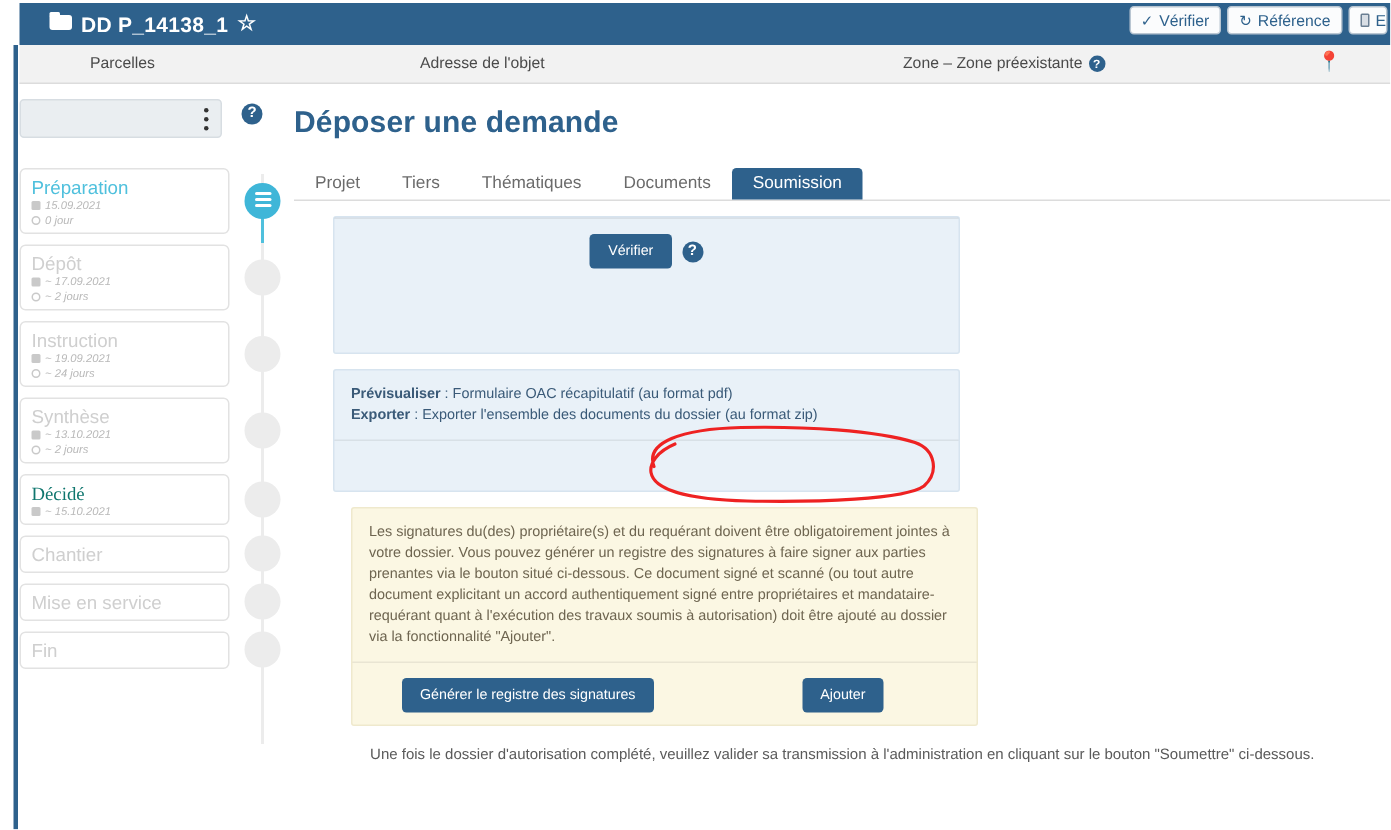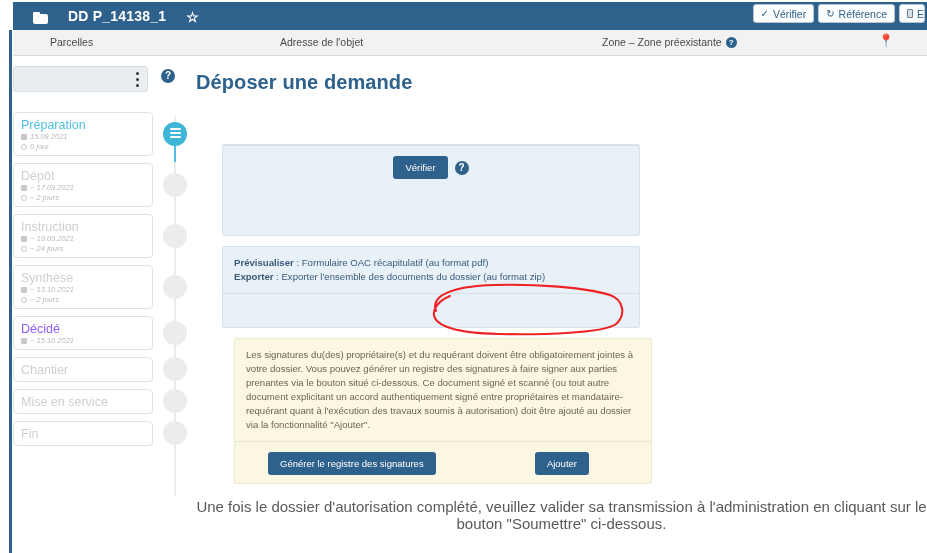--- a/index.html
+++ b/index.html
@@ -28,21 +28,21 @@
     width: 914px; height: 28px;
     background: #2e618c;
     display: flex; align-items: center;
   }
   .topbar-title {
     margin-left: 20px;
     color: #ffffff;
     font-size: 14px;
     font-weight: bold;
     letter-spacing: .2px;
-    display: flex; align-items: flex-end; gap: 20px;
+    display: flex; align-items: flex-start; gap: 6px;
     white-space: nowrap;
   }
   .folder-icon { display: inline-block; width: 15px; height: 12px; position: relative; }
   .folder-icon::before {
     content:""; position:absolute; left:0; top:2px; width:15px; height:10px;
     background:#fff; border-radius:1px 2px 2px 2px;
   }
   .folder-icon::after {
     content:""; position:absolute; left:0; top:0px; width:7px; height:3px;
     background:#fff; border-radius:1px 1px 0 0;
@@ -73,21 +73,21 @@
   
   .subbar {
     position: absolute; left: 13px; top: 30px;
     width: 914px; height: 26px;
     background: #f2f2f2;
     border-bottom: 1px solid #dcdcdc;
     font-size: 10.5px;
     color: #4a4a4a;
   }
   .subbar .col { position: absolute; top: 6px; white-space: nowrap; }
-  .sb-parcelles { left: 6px; padding-left: 31px; }
+  .sb-parcelles { left: 16px; padding-left: 31px; }
   .sb-adresse { left: 267px; }
   .sb-zone { left: 589px; display:flex; align-items:center; gap:4px; }
   .sb-pin { position: absolute; left: 865px; top: 3px; font-size: 13px; color: #2e618c; }
   .help-dot {
     display:inline-block; width:11px; height:11px; border-radius:50%;
     background:#2e618c; color:#fff; font-size:8px; font-weight:bold;
     text-align:center; line-height:11px; font-family:"Liberation Sans", sans-serif;
   }
   .help-dot.big { width:14px; height:14px; line-height:14px; font-size:10px; }
 
@@ -205,21 +205,21 @@
   .ref-line {
     font-size: 7.5px; font-style: italic; color: #9d9378;
     padding: 0 11px 8px 11px;
   }
   .strongish { font-weight: bold; }
 
   .bottom-note {
     position: absolute; left: 196px; top: 498px;
     width: 731px;
     text-align: center;
-    font-size: 15px; color: #5a5a5a;
+    font-size: 10px; color: #5a5a5a;
   }
   .bottom-btnwrap {
     position: absolute; left: 196px; top: 521px;
     width: 731px; text-align: center;
   }
 
   
   .annot { position: absolute; left: 424px; top: 281px; pointer-events:none; }
 </style>
 </head>
@@ -329,21 +329,21 @@
             <span>~ 13.10.2021</span>
           </div>
         <div class="tl-meta">
             <span class="clk-ic"></span>
             <span>~ 2 jours</span>
           </div>
       </div>
       <div class="tl-node" style="top:169px;"></div>
 
       <div class="tl-card" style="top:210px;height:34px;">
-        <div class="tl-name" style="color:#8b5cf6;">Décidé</div>
+        <div class="tl-name" style="color:#0f766e;font-family:Liberation Serif, serif;">Décidé</div>
         <div class="tl-meta">
             <span class="cal-ic"></span>
             <span>~ 15.10.2021</span>
           </div>
       </div>
       <div class="tl-node" style="top:215px;"></div>
 
       <div class="tl-card" style="top:251px;height:25px;">
         <div class="tl-name" style="color:#cfcfcf;">Chantier</div>
       </div>
@@ -356,20 +356,27 @@
 
       <div class="tl-card" style="top:315px;height:25px;">
         <div class="tl-name" style="color:#cfcfcf;">Fin</div>
       </div>
       <div class="tl-node" style="top:315px;"></div>
     </div>
   </div>
 
   <div class="main">
     <div class="page-title">Déposer une demande</div>
+    <div class="tabs">
+      <button class="tab">Projet</button>
+      <button class="tab">Tiers</button>
+      <button class="tab">Thématiques</button>
+      <button class="tab">Documents</button>
+      <button class="tab active">Soumission</button>
+    </div>
   </div>
 
   <div class="panel blue" style="top:144px;height:92px;">
     <div class="panel-sep"></div>
     <div class="panel-actions" style="justify-content:center;gap:7px;">
       <button class="btn">Vérifier</button>
       <span class="help-dot big">?</span>
     </div>
   </div>
 

